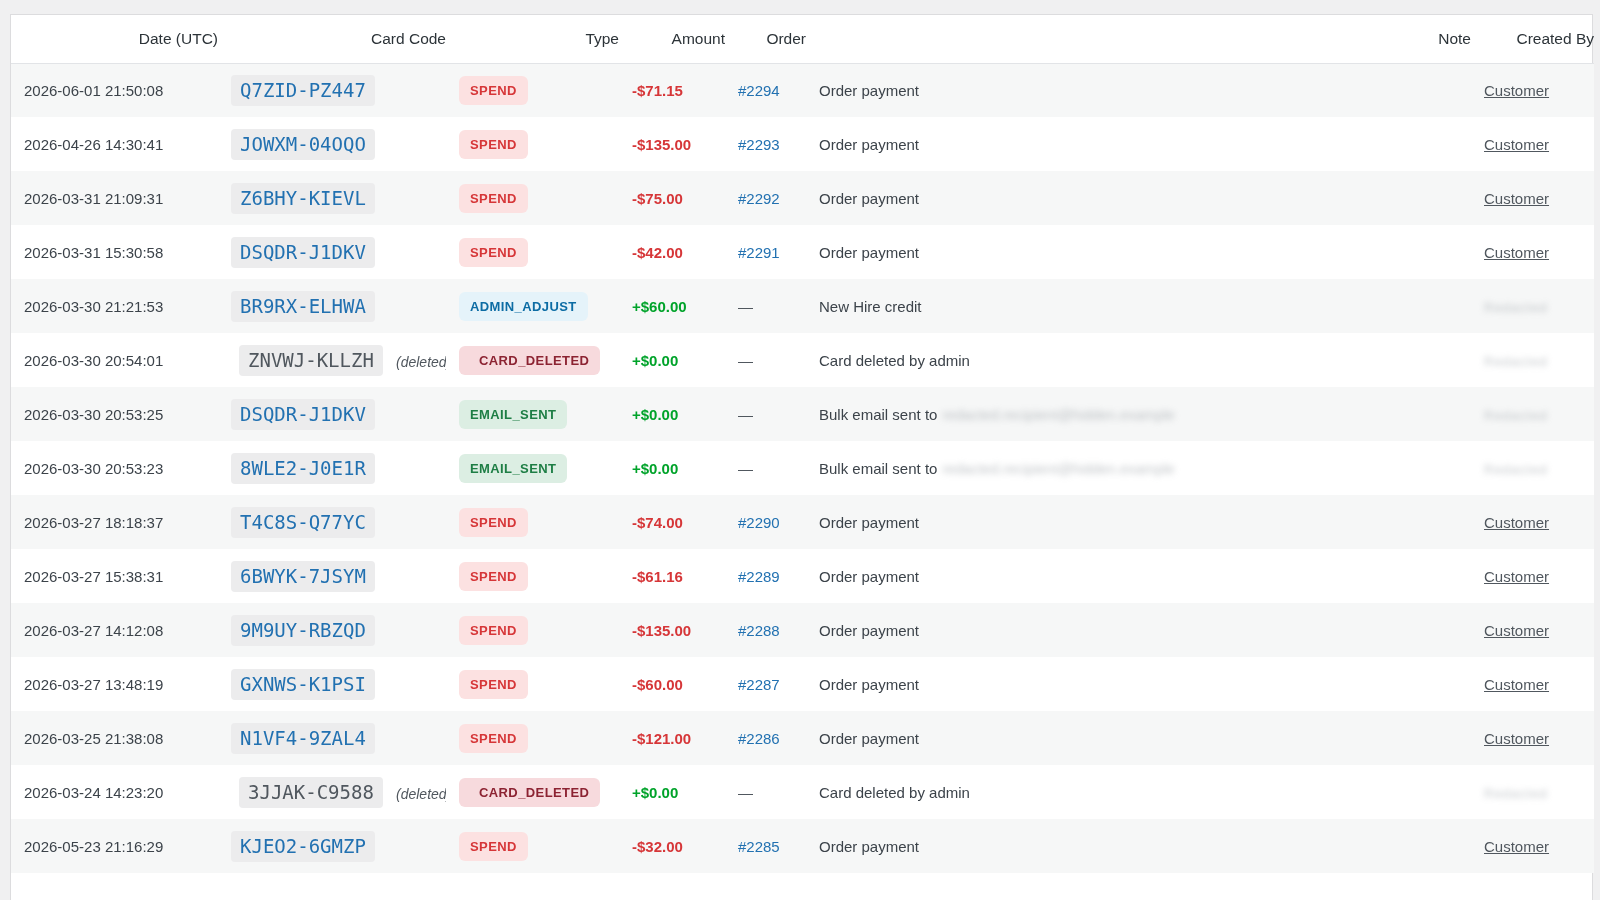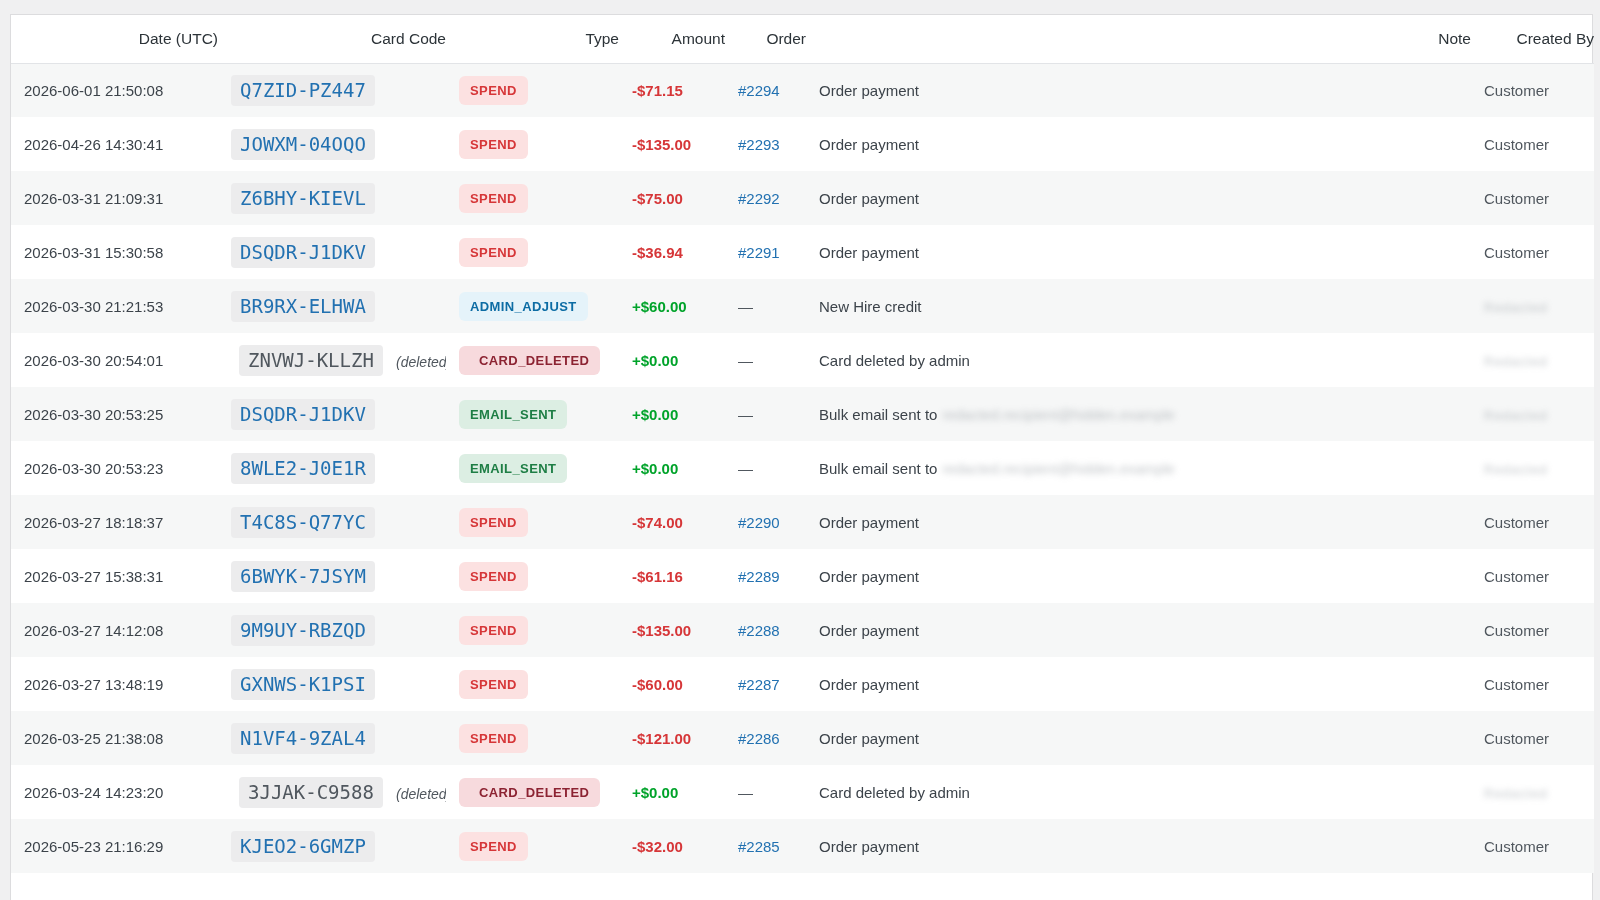--- a/index.html
+++ b/index.html
@@ -50,21 +50,21 @@
   }
   .badge-SPEND{background:var(--badge-spend-bg);color:var(--badge-spend-text);}
   .badge-ADMIN_ADJUST{background:var(--badge-admin-adjust-bg);color:var(--badge-admin-adjust-text);}
   .badge-CARD_DELETED{background:var(--badge-card-deleted-bg);color:var(--badge-card-deleted-text);padding-left:20px;}
   .badge-EMAIL_SENT{background:var(--badge-email-sent-bg);color:var(--badge-email-sent-text);}
   .amount-text{font-weight:600;}
   .amount-text.neg{color:var(--amount-negative);}
   .amount-text.pos{color:var(--amount-positive);}
   .order-link{color:var(--link-blue);text-decoration:none;cursor:pointer;}
   .order-link.dash{color:var(--dash);cursor:default;}
-  .created-by{color:var(--text-secondary);}
+  .created-by{color:var(--text-secondary);text-decoration:underline;}
   .blur{
     display:inline-block;filter:blur(3px);opacity:.5;color:#848b92;
     user-select:none;pointer-events:none;
   }
   .email-redacted{margin-left:5px;font-size:14.5px;max-width:230px;}
   .name-redacted{font-size:13px;letter-spacing:1px;}
 </style>
 </head>
 <body>
 
@@ -179,21 +179,21 @@
     <td>
       <span class="chip">
         <span>DSQDR-J1DKV</span>
       </span>
       
     </td>
     <td>
       <span class="badge badge-SPEND">SPEND</span>
     </td>
     <td>
-      <span class="amount-text neg">-$36.94</span>
+      <span class="amount-text neg">-$42.00</span>
     </td>
     <td>
       <a class="order-link">#2291</a>
     </td>
     <td>
       <span>Order payment</span>
     </td>
     <td>
       <span class="created-by">Customer</span>
       

